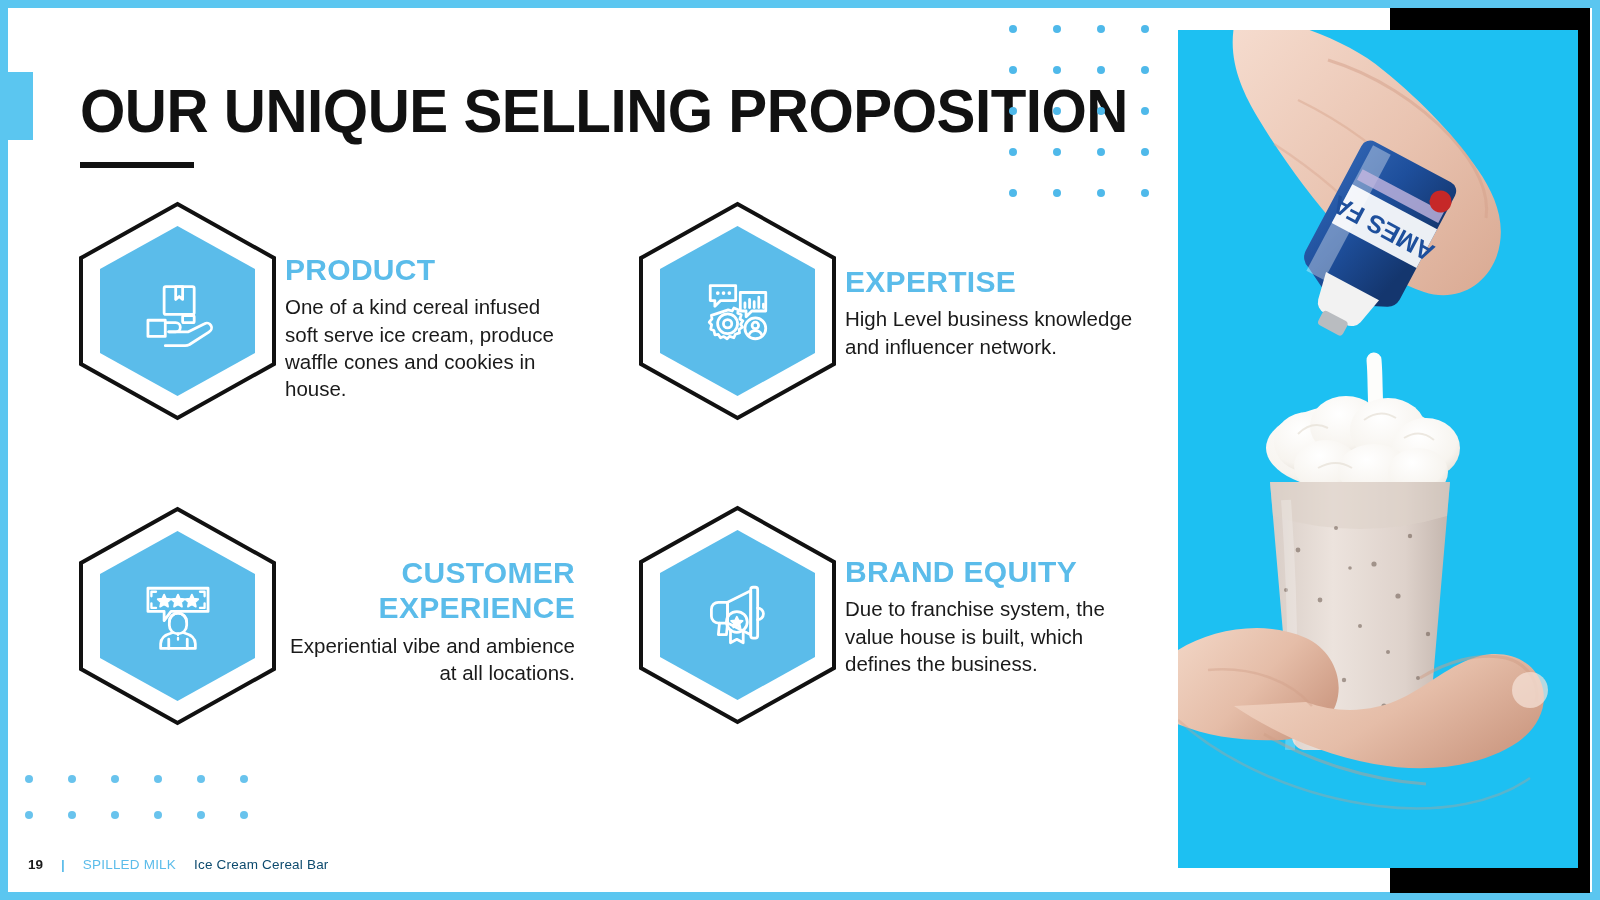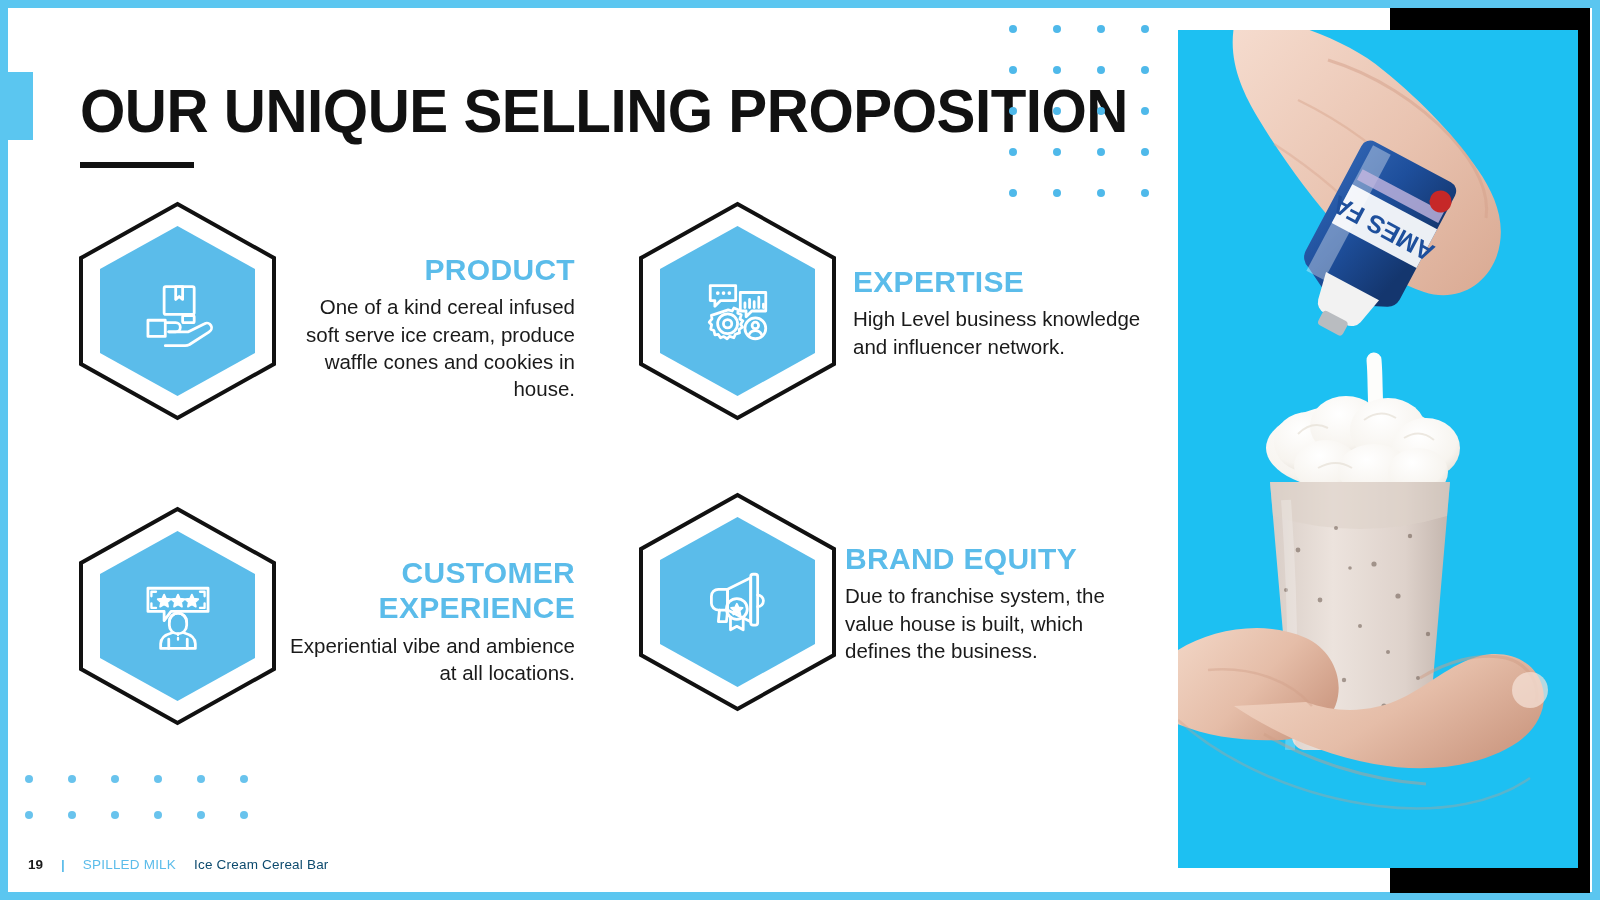--- a/index.html
+++ b/index.html
@@ -73,24 +73,24 @@
     grid-template-rows: repeat(2, 36px);
     opacity: 0.85;
   }
 
   
   .feature {
     position: absolute;
     display: flex;
     align-items: flex-start;
   }
-  #feature-product    { left: 70px;  top: 200px; text-align: right; }
-  #feature-expertise  { left: 630px; top: 200px; gap: 8px; }
+  #feature-product    { left: 70px;  top: 200px; }
+  #feature-expertise  { left: 630px; top: 200px; }
   #feature-customer   { left: 70px;  top: 505px; text-align: right; }
-  #feature-brand      { left: 630px; top: 491px; }
+  #feature-brand      { left: 630px; top: 504px; }
 
   .hex-wrap {
     position: relative;
     width: 215px;
     height: 222px;
     flex: 0 0 215px;
   }
   .hex-wrap svg { display: block; }
   .hex-icon {
     position: absolute;

